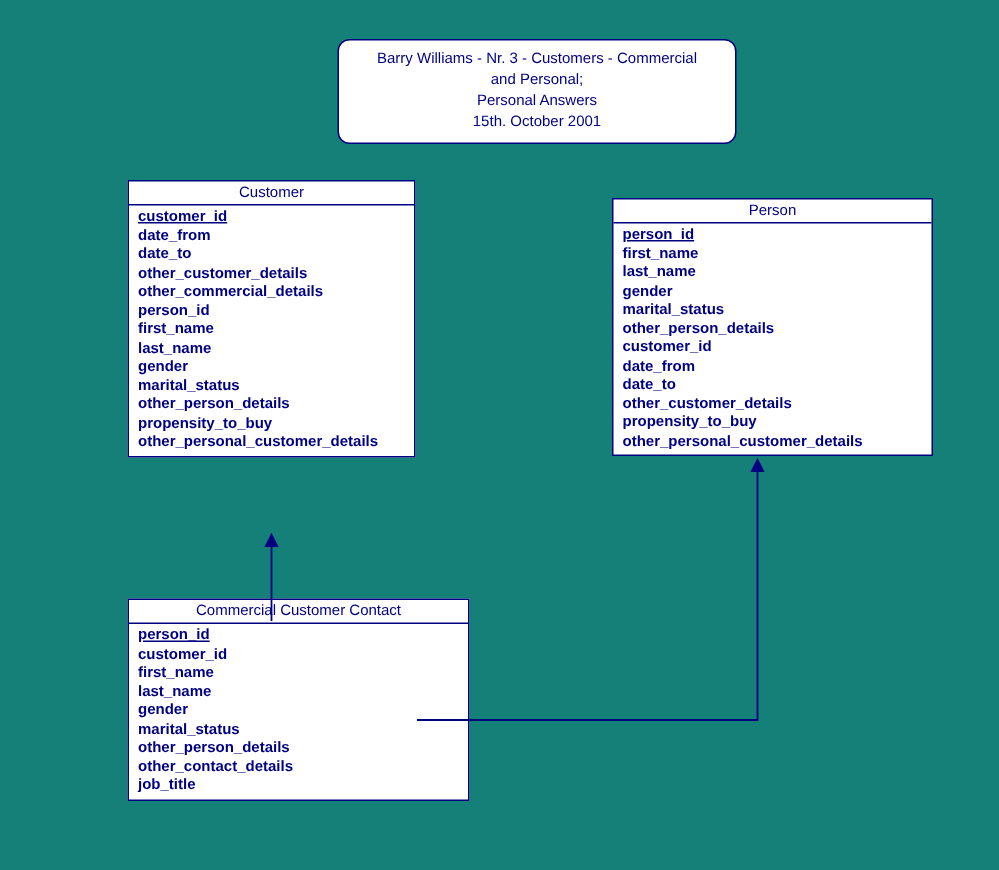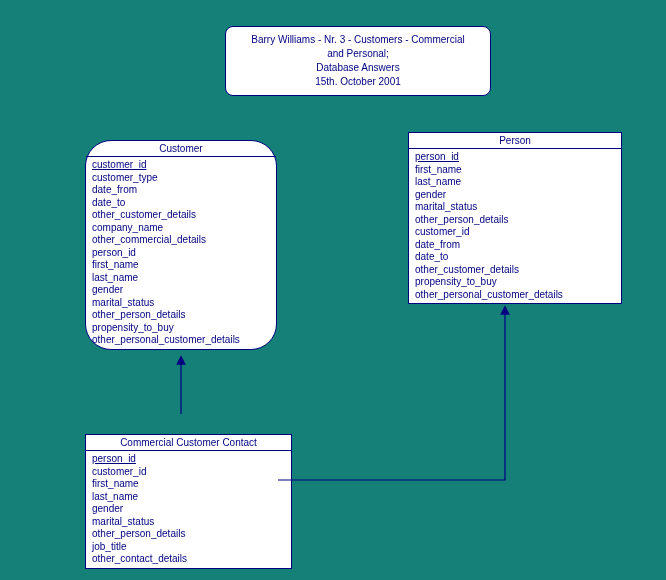--- a/index.html
+++ b/index.html
@@ -35,52 +35,51 @@
       color: #000080;
       border-bottom: 1px solid #000080;
       padding: 2px 8px;
       font-size: 10px;
     }
     .entity-body {
       padding: 2px 6px;
       color: #000080;
       font-size: 10px;
       line-height: 1.25;
+      font-weight: bold;
     }
     .entity-body .field { white-space: nowrap; }
     .entity-body .pk { text-decoration: underline; }
-    .customer { top: 140px; left: 85px; width: 192px; border-radius: 26px; }
+    .customer { top: 120px; left: 85px; width: 192px; }
     .person { top: 132px; left: 408px; width: 214px; }
-    .contact { top: 434px; left: 85px; width: 207px; }
+    .contact { top: 399px; left: 85px; width: 228px; }
     svg.connectors {
       position: absolute;
       top: 0; left: 0;
       width: 666px; height: 580px;
       pointer-events: none;
     }
   </style>
 </head>
 <body>
 
 <div class="title-box">
   <div>Barry Williams - Nr. 3 - Customers - Commercial and Personal;</div>
-  <div>Database Answers</div>
+  <div>Personal Answers</div>
   <div>15th. October 2001</div>
 </div>
 
 <div class="entity customer">
   <div class="entity-title">Customer</div>
   <div class="entity-body">
     <div class="field pk">customer_id</div>
     <div>
-        <div class="field">customer_type</div>
         <div class="field">date_from</div>
         <div class="field">date_to</div>
         <div class="field">other_customer_details</div>
-        <div class="field">company_name</div>
         <div class="field">other_commercial_details</div>
         <div class="field">person_id</div>
         <div class="field">first_name</div>
         <div class="field">last_name</div>
         <div class="field">gender</div>
         <div class="field">marital_status</div>
         <div class="field">other_person_details</div>
         <div class="field">propensity_to_buy</div>
         <div class="field">other_personal_customer_details</div>
       </div>
@@ -111,22 +110,22 @@
   <div class="entity-title">Commercial Customer Contact</div>
   <div class="entity-body">
     <div class="field pk">person_id</div>
     <div>
         <div class="field">customer_id</div>
         <div class="field">first_name</div>
         <div class="field">last_name</div>
         <div class="field">gender</div>
         <div class="field">marital_status</div>
         <div class="field">other_person_details</div>
+        <div class="field">other_contact_details</div>
         <div class="field">job_title</div>
-        <div class="field">other_contact_details</div>
       </div>
   </div>
 </div>
 
 <svg class="connectors">
   <defs>
     <marker id="arrow" markerWidth="8" markerHeight="8" refX="4" refY="4" orient="auto" markerUnits="strokeWidth">
       <path d="M0,0 L8,4 L0,8 Z" fill="#000080"></path>
     </marker>
   </defs>

